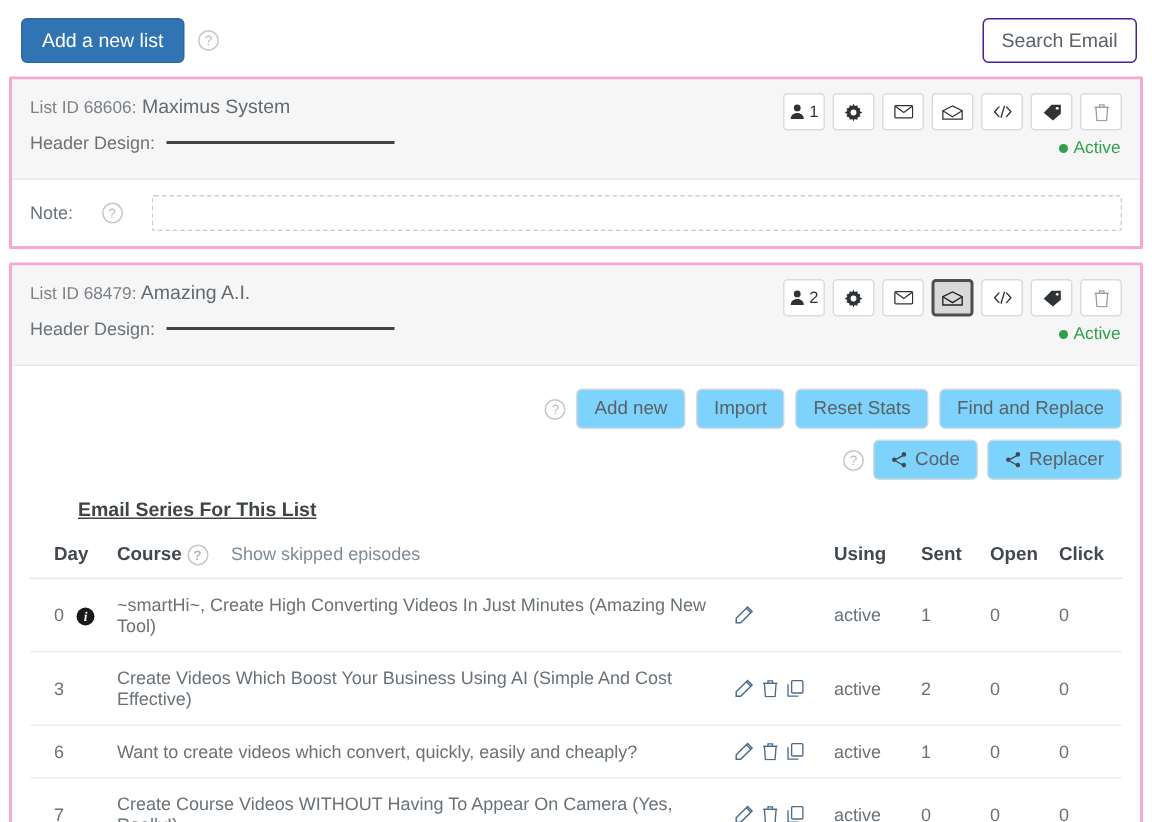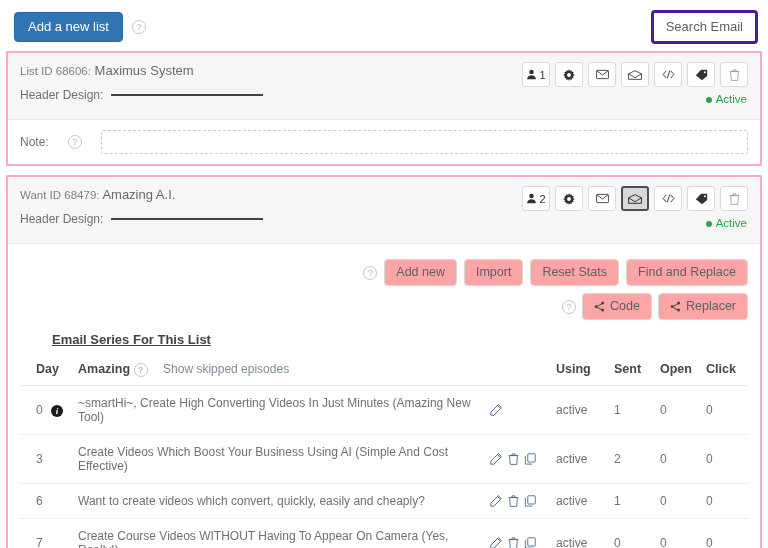--- a/index.html
+++ b/index.html
@@ -20,21 +20,21 @@
     height: 42px; box-sizing: border-box;
   }
   .topbar-left { display: flex; align-items: center; gap: 9px; }
   .btn-primary {
     background: #3174b4; color: #fff; border: 1px solid #2c69a3;
     border-radius: 4px; padding: 7px 13px; font-size: 13px;
     line-height: 14px; cursor: pointer;
     font-family: "Liberation Sans", sans-serif;
   }
   .btn-default {
-    background: #fff; color: #5b6166; border: 3px solid #4c1d95;
+    background: #fff; color: #5b6166; border: 1px solid #4c1d95;
     border-radius: 4px; padding: 7px 12px; font-size: 13px;
     line-height: 14px; cursor: pointer;
     font-family: "Liberation Sans", sans-serif;
   }
   .help {
     display: inline-block; width: 12px; height: 12px; border-radius: 50%;
     border: 1px solid #c3c8cc; color: #b4b9bd; font-size: 9px;
     line-height: 12px; text-align: center; vertical-align: middle;
     font-family: "Liberation Sans", sans-serif; flex: none;
   }
@@ -82,21 +82,21 @@
   .card-body { padding: 10px 12px 0 12px; }
   .actions-row {
     display: flex; align-items: center; justify-content: flex-end;
     gap: 7px; padding-top: 5px;
   }
   .actions-row2 {
     display: flex; align-items: center; justify-content: flex-end;
     gap: 6px; padding-top: 7px;
   }
   .btn-sm {
-    background: #fca5a5; color: #5b6166; border: 1px solid #d5d9dc;
+    background: #7dd3fc; color: #5b6166; border: 1px solid #d5d9dc;
     border-radius: 4px; padding: 6px 11px; font-size: 12.5px; line-height: 13px;
     cursor: pointer; font-family: "Liberation Sans", sans-serif;
     display: inline-flex; align-items: center; gap: 5px;
   }
 
   .series-title {
     margin-top: 12px; font-size: 13px; font-weight: bold; color: #3f4448;
     text-decoration: underline; display: inline-block; cursor: pointer; margin-left: 32px;
   }
 
@@ -206,21 +206,21 @@
     <div class="note-row">
       <span class="note-label">Note:</span>
       <span class="help">?</span>
       <input class="note-input" type="text" value="" placeholder="" style="">
     </div>
   </div>
 
   <div class="card">
     <div class="card-head">
       <div class="list-title">
-        <span class="lid">Want ID 68479:</span>
+        <span class="lid">List ID 68479:</span>
         <span>Amazing A.I.</span>
       </div>
       <div class="hdr-design">
         <span>Header Design:</span>
         <span class="hdr-rule"></span>
       </div>
 
       <div class="tools">
         <div class="tool">
           <svg width="11" height="11" viewBox="0 0 16 16" fill="#2f3336">
@@ -305,21 +305,21 @@
         </button>
       </div>
 
       <div class="series-title">Email Series For This List</div>
 
       <table class="series">
         <thead>
           <tr>
             <th class="c-day">Day</th>
             <th class="c-subj">
-              <span>Amazing</span>
+              <span>Course</span>
               <span class="help">?</span>
               <span class="hdr-link">Show skipped episodes</span>
             </th>
             <th class="c-acts"></th>
             <th class="c-status">Using</th>
             <th class="c-num">Sent</th>
             <th class="c-num">Open</th>
             <th class="c-num">Click</th>
           </tr>
         </thead>

